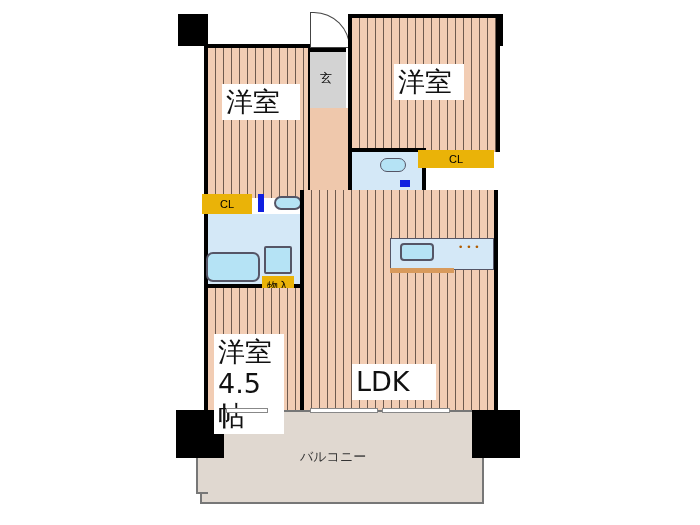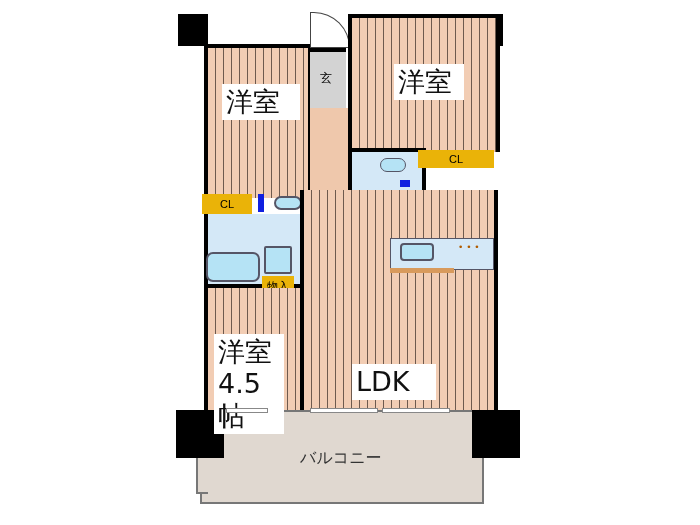--- a/index.html
+++ b/index.html
@@ -18,21 +18,21 @@
   .balcony{background:#e0d8d0;border:2px solid #777;}
   .window{background:#fff;border:1px solid #888;}
 </style>
 </head>
 <body>
 
 <div class="abs" style="left:0;top:0;width:700px;height:525px;">
 
   <div class="abs balcony" style="left:200px;top:410px;width:280px;height:90px;"></div>
   <div class="abs balcony" style="left:196px;top:430px;width:10px;height:60px;border-right:none;"></div>
-  <div class="abs" style="left:300px;top:448px;font-size:16px;color:#333;">バルコニー</div>
+  <div class="abs" style="left:300px;top:448px;font-size:13px;color:#333;">バルコニー</div>
 
   <div class="abs wall" style="left:178px;top:14px;width:30px;height:32px;"></div>
   <div class="abs wall" style="left:475px;top:14px;width:28px;height:32px;"></div>
   <div class="abs wall" style="left:176px;top:410px;width:48px;height:48px;"></div>
   <div class="abs wall" style="left:472px;top:410px;width:48px;height:48px;"></div>
 
   <div class="abs floor" style="left:204px;top:44px;width:100px;height:150px;border-left:4px solid #000;border-right:4px solid #000;border-top:4px solid #000;"></div>
   <div class="abs label" style="left:222px;top:84px;width:70px;">
     <div>洋室</div>
   </div>

